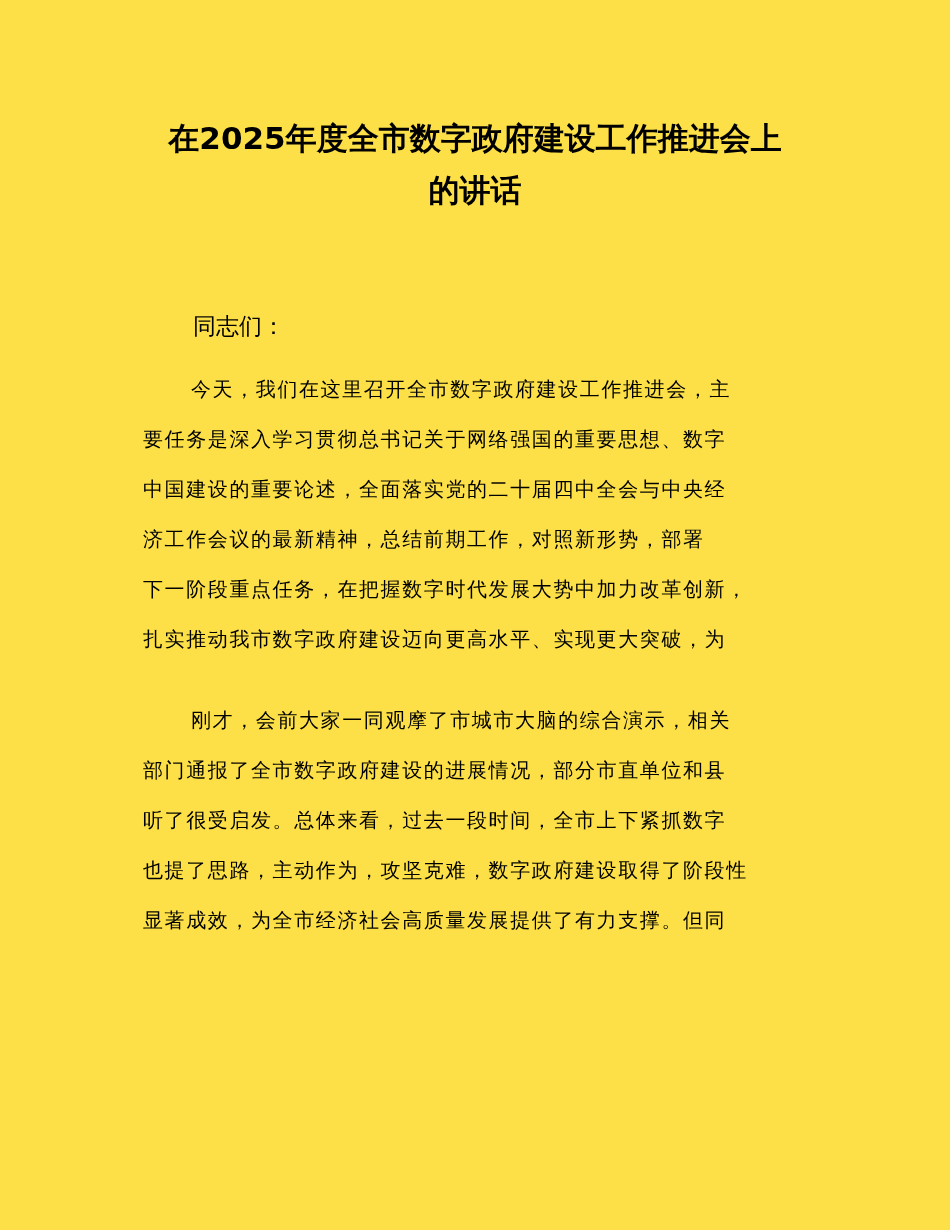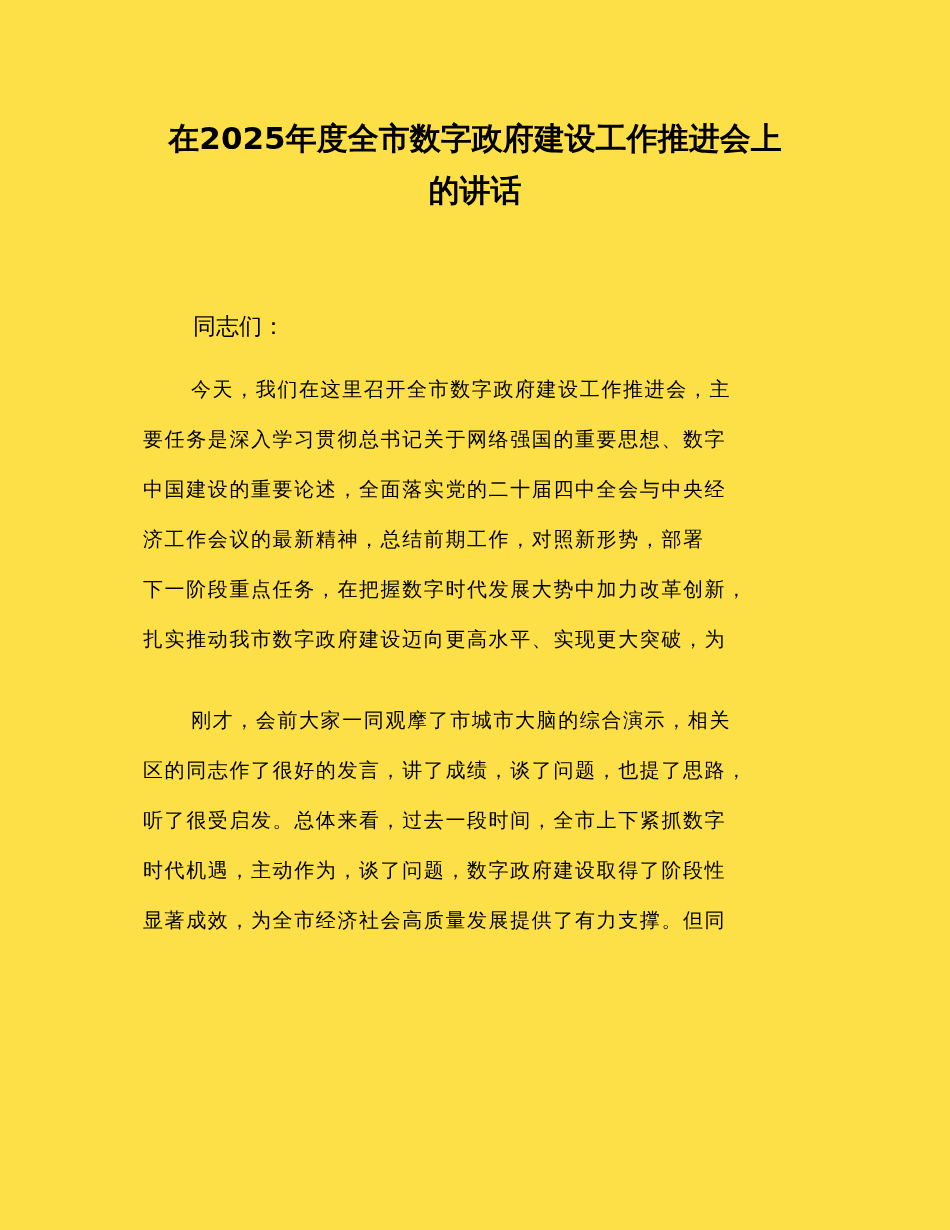--- a/index.html
+++ b/index.html
@@ -33,19 +33,19 @@
     <span class="ln first">今天，我们在这里召开全市数字政府建设工作推进会，主</span>
     <span class="ln">要任务是深入学习贯彻总书记关于网络强国的重要思想、数字</span>
     <span class="ln">中国建设的重要论述，全面落实党的二十届四中全会与中央经</span>
     <span class="ln">济工作会议的最新精神，总结前期工作，对照新形势，部署</span>
     <span class="ln">下一阶段重点任务，在把握数字时代发展大势中加力改革创新，</span>
     <span class="ln">扎实推动我市数字政府建设迈向更高水平、实现更大突破，为</span>
   </div>
 
   <div class="para" id="p2">
     <span class="ln first">刚才，会前大家一同观摩了市城市大脑的综合演示，相关</span>
-    <span class="ln">区的同志作了很好的发言，讲了成绩，谈了问题，也提了思路，</span>
+    <span class="ln">部门通报了全市数字政府建设的进展情况，部分市直单位和县</span>
     <span class="ln">听了很受启发。总体来看，过去一段时间，全市上下紧抓数字</span>
-    <span class="ln">时代机遇，主动作为，谈了问题，数字政府建设取得了阶段性</span>
+    <span class="ln">也提了思路，主动作为，攻坚克难，数字政府建设取得了阶段性</span>
     <span class="ln">显著成效，为全市经济社会高质量发展提供了有力支撑。但同</span>
   </div>
 
 </div>
 
 </body></html>

